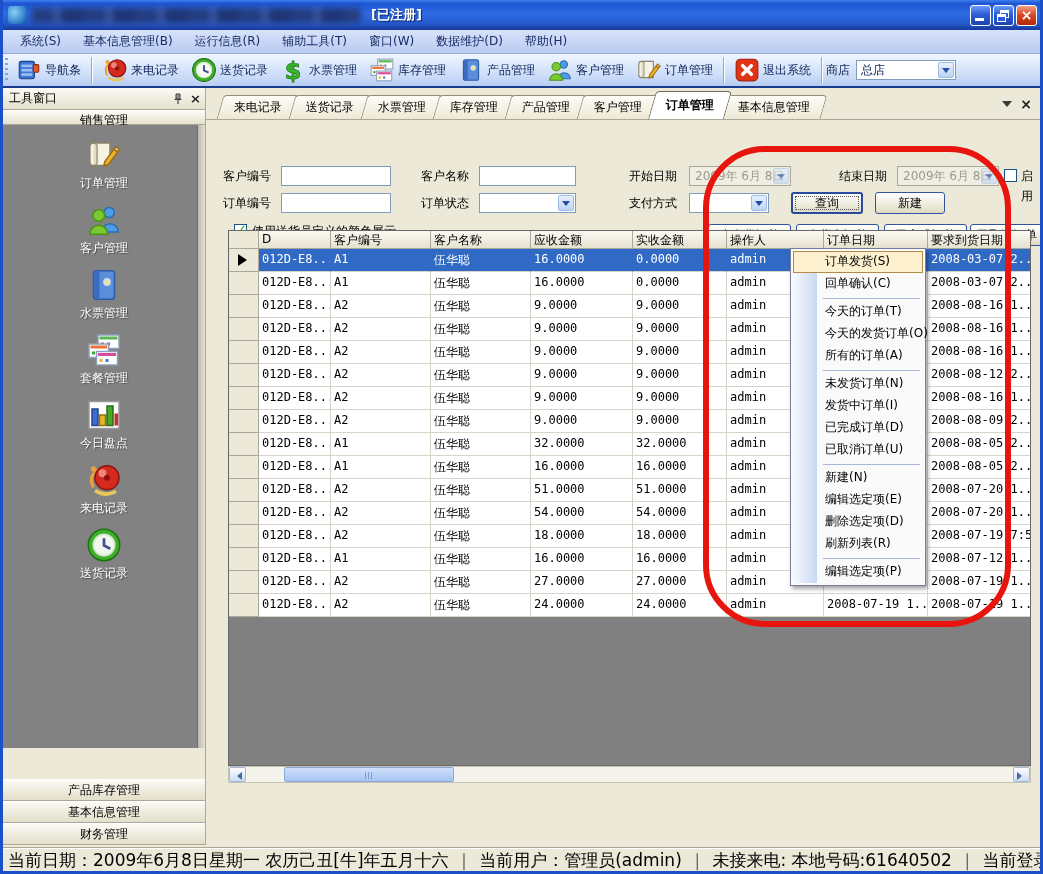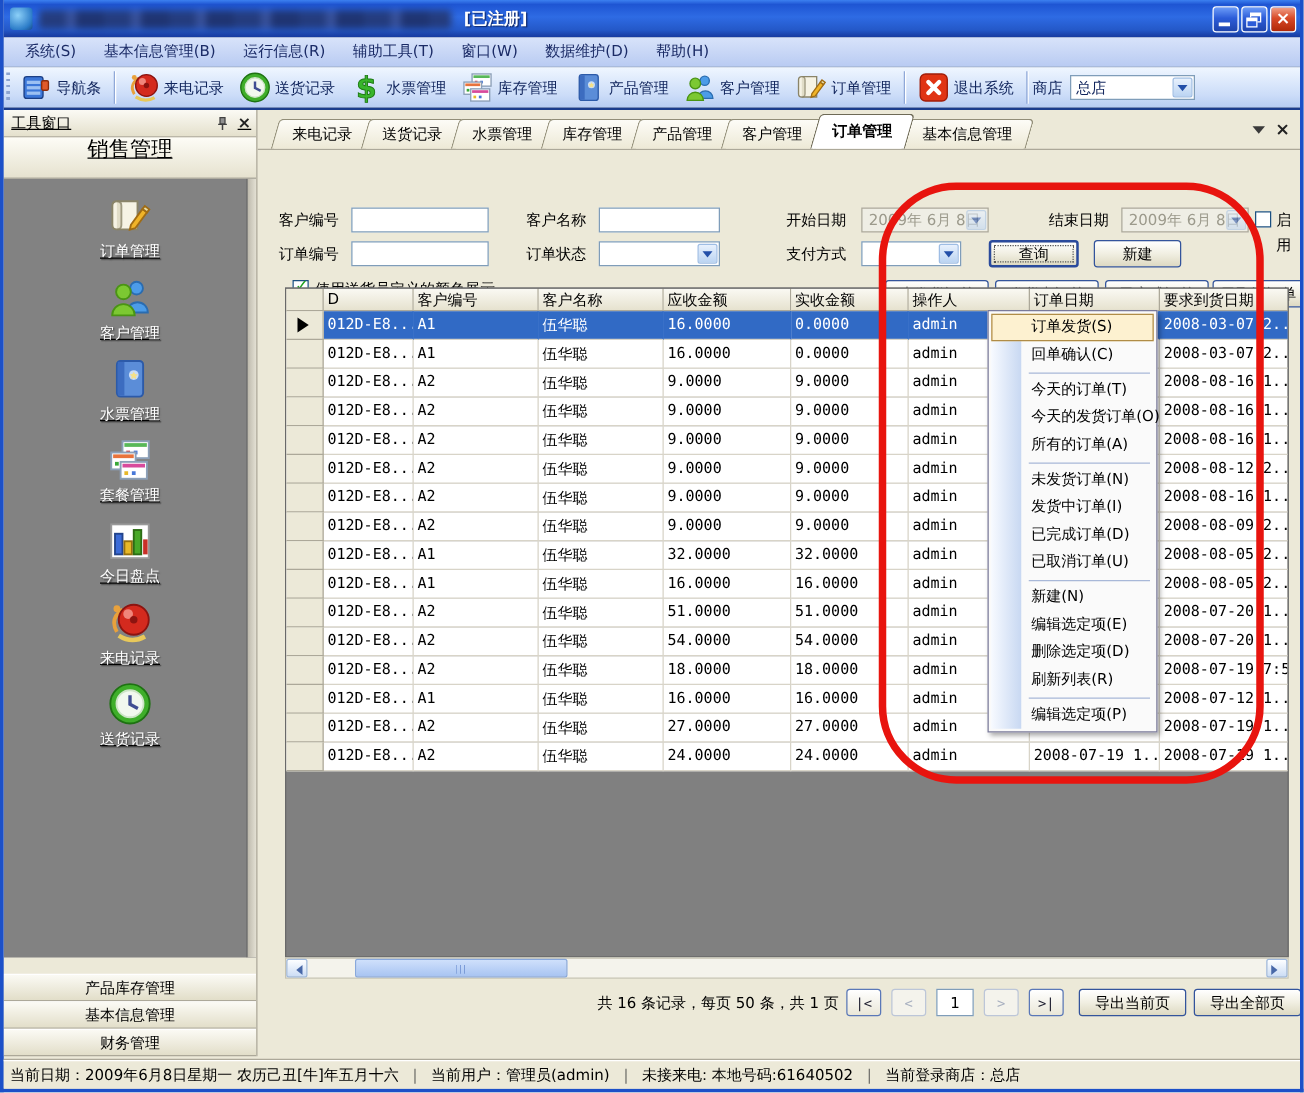--- a/index.html
+++ b/index.html
@@ -38,27 +38,27 @@
   .tb-item { display:flex; align-items:center; gap:3px; padding:2px 6px; font-size:12px; color:#10245C; }
   .tb-item .ic { width:26px; height:26px; display:inline-block; }
   .tb-sep { width:1px; height:26px; background:#8FA8D8; margin:0 4px; box-shadow:1px 0 0 #fff; }
   .tb-store { display:flex; align-items:center; gap:6px; font-size:12px; color:#10245C; }
   .store-select { width:100px; height:20px; background:#fff; border:1px solid #7F9DB9; display:flex; align-items:center; position:relative; padding-left:4px; font-size:12px; }
   .combo-arrow { position:absolute; right:1px; top:1px; bottom:1px; width:16px;
     background:linear-gradient(180deg,#E8F1FD,#BBD4F2); border:1px solid #9EBDE4; border-radius:2px;
     display:flex; align-items:center; justify-content:center; }
   .combo-arrow::after { content:""; border:4px solid transparent; border-top:5px solid #234FA8; margin-top:4px; }
   
-  .bodyrow { position:absolute; left:0; top:88px; width:1037px; height:757px; display:flex;text-decoration:underline; }
+  .bodyrow { position:absolute; left:0; top:88px; width:1037px; height:757px; display:flex; }
   
   .sidebar { width:202px; background:#ECE9D8; position:relative; flex:none; }
   .sb-titlebar { height:22px; display:flex; align-items:center; padding:0 4px 0 6px; font-size:12px; color:#000; border-bottom:1px solid #ACA899; background:linear-gradient(180deg,#FBFAF4,#E4E0CC); }
   .sb-tools { margin-left:auto; display:flex; gap:6px; align-items:center; }
   .sb-x { font-size:13px; font-weight:bold; color:#222; line-height:12px; }
-  .sb-section { height:33px; text-align:center; font-size:17px; line-height:20px; color:#000;
+  .sb-section { height:15px; text-align:center; font-size:12px; line-height:20px; color:#000;
     background:linear-gradient(180deg,#FDFCF6,#E6E2CF); border-bottom:1px solid #ACA899; }
   .sb-body { height:623px; background:#828282; position:relative; padding-top:12px; overflow:hidden; }
   .sb-scroll { position:absolute; right:0; top:0; bottom:0; width:8px; background:linear-gradient(90deg,#BDB9AC,#E4E1D4); border-left:1px solid #6E6E6E; }
   .sb-item { width:100%; display:flex; flex-direction:column; align-items:center; margin-bottom:10px; cursor:default; }
   .sb-item .ic { width:36px; height:36px; }
   .sb-item .lbl { color:#fff; font-size:12px; margin-top:2px; text-shadow:1px 1px 1px #4A4A4A; }
   .sb-bottom { position:absolute; bottom:0; left:0; width:100%; }
   .sb-bar { height:22px; text-align:center; font-size:12px; line-height:21px; color:#000;
     background:linear-gradient(180deg,#FBFAF4,#E2DEC9); border-top:1px solid #fff; border-bottom:1px solid #ACA899; }
   
@@ -110,21 +110,21 @@
     background:repeating-linear-gradient(90deg,#7C9CD8 0 1px,transparent 1px 3px); }
   
   .pager { position:absolute; left:0; top:700px; width:100%; height:30px; font-size:12px; }
   .pg-summary { position:absolute; left:180px; top:6px; width:285px; text-align:right; color:#000; }
   .pg-btn { position:absolute; top:3px; width:28px; height:22px; border:1px solid #5A78B8; border-radius:3px;
     background:linear-gradient(180deg,#FFFFFF,#EAE7D8); font-size:11px; color:#223; display:flex; align-items:center; justify-content:center; font-family:"DejaVu Sans Mono",monospace; }
   .pg-btn.disabled { border-color:#BCC6D8; color:#A8B0C0; background:#F4F3EC; }
   .pg-box { position:absolute; top:3px; width:30px; height:22px; background:#fff; border:1px solid #7F9DB9; text-align:center; line-height:20px; }
   
   .statusbar { position:absolute; left:-3px; bottom:0; width:1043px; height:23px; background:#ECE9D8;
-    border-top:1px solid #fff; box-shadow:0 -1px 0 #ACA899; display:flex; align-items:center; padding:0 8px; font-size:12px; color:#000; }
+    border-top:1px solid #fff; box-shadow:0 -1px 0 #ACA899; display:flex; align-items:center; padding:0 8px; font-size:17px; color:#000; }
   .sb-seg { white-space:nowrap; }
   .sb-sep { margin:0 7px; color:#444; }
   
   .ctxmenu { position:absolute; left:787px; top:248px; width:136px; background:#FAFAFA;
     border:1px solid #7A7A99; box-shadow:2px 3px 4px rgba(0,0,0,.35); padding:2px; z-index:50; }
   .ctxmenu::before { content:""; position:absolute; left:2px; top:2px; bottom:2px; width:24px;
     background:linear-gradient(90deg,#F7FAFF,#C8D8F2); }
   .mi { position:relative; height:22px; line-height:21px; font-size:12px; color:#000; padding-left:32px; white-space:nowrap; }
   .mi.hl { background:#FDF1D0; outline:1px solid #B08C46; outline-offset:-1px; }
   .msep { position:relative; height:6px; }
@@ -659,30 +659,20 @@
             <div class="g-cell" style="width:103px">2008-07-19 1...</div>
           </div>
         </div>
 
       <div class="hscroll">
         <div class="hs-btn hs-left"></div>
         <div class="hs-thumb"></div>
         <div class="hs-btn hs-right"></div>
       </div>
 
-      <div class="pager">
-        <div class="pg-summary">共 16 条记录，每页 50 条，共 1 页</div>
-        <div class="pg-btn" style="left:471px">|&lt;</div>
-        <div class="pg-btn disabled" style="left:507px">&lt;</div>
-        <div class="pg-box" style="left:543px">1</div>
-        <div class="pg-btn disabled" style="left:581px">&gt;</div>
-        <div class="pg-btn" style="left:617px">&gt;|</div>
-        <button class="btn" style="left:657px;top:3px;width:86px">导出当前页</button>
-        <button class="btn" style="left:749px;top:3px;width:86px">导出全部页</button>
-      </div>
     </div>
   </div>
 
   <div class="statusbar">
       <span class="sb-seg">当前日期：2009年6月8日星期一 农历己丑[牛]年五月十六</span>
       <span class="sb-sep">｜</span>
       <span class="sb-seg">当前用户：管理员(admin)</span>
       <span class="sb-sep">｜</span>
       <span class="sb-seg">未接来电: 本地号码:61640502</span>
       <span class="sb-sep">｜</span>

